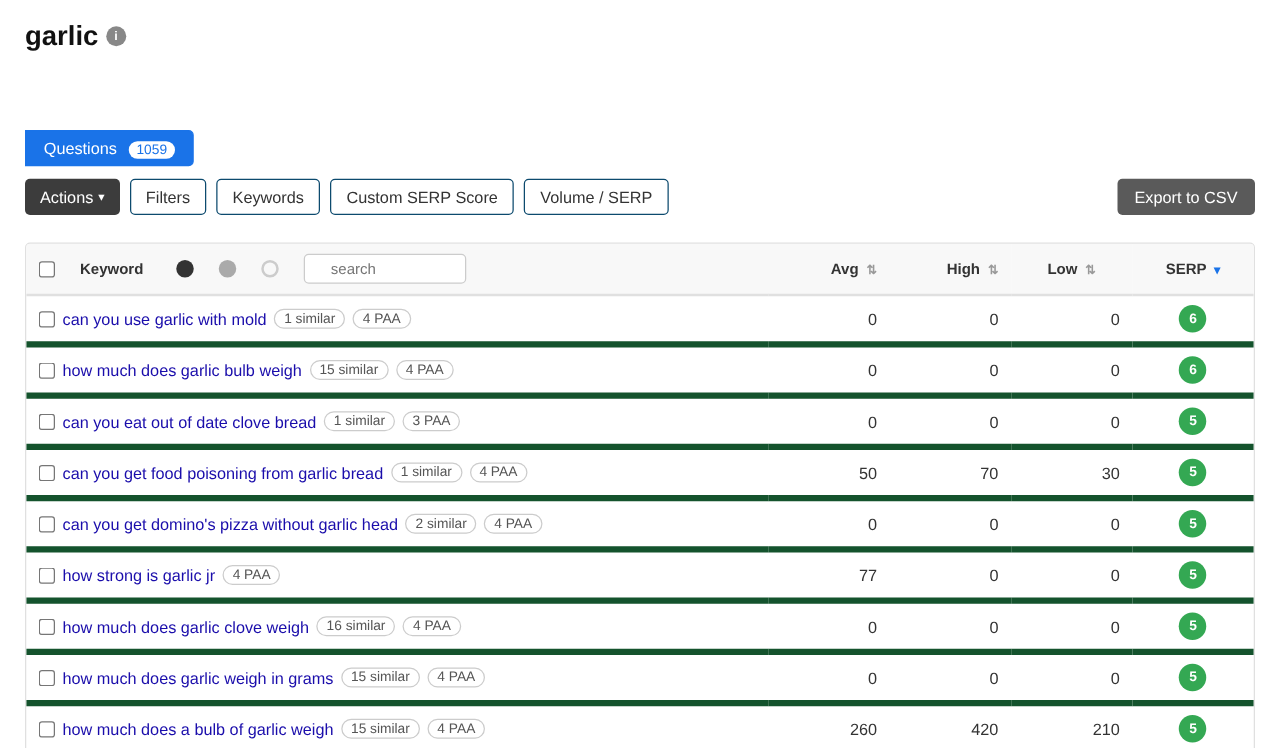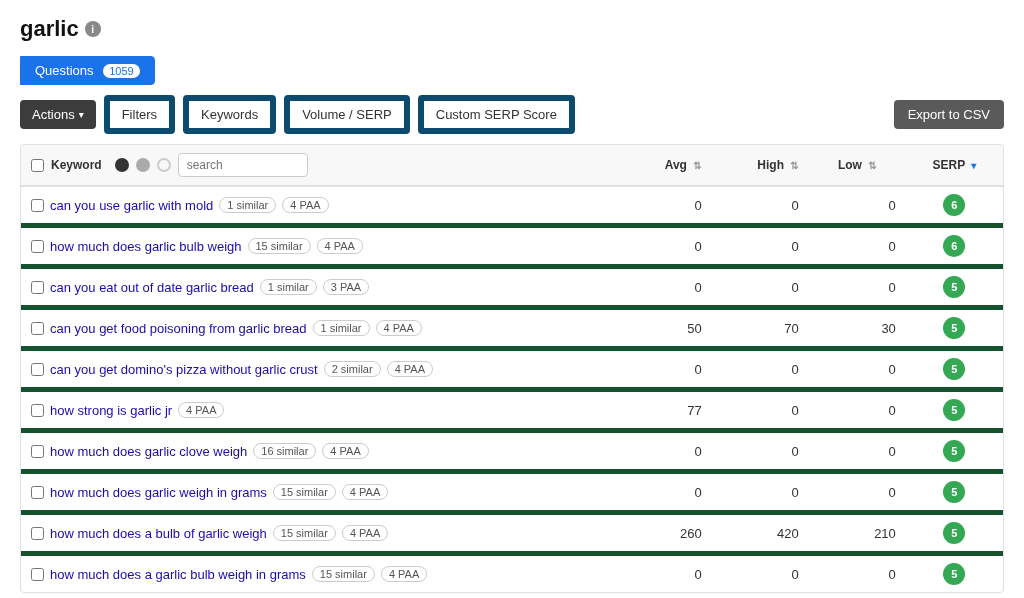--- a/index.html
+++ b/index.html
@@ -2,31 +2,31 @@
 <html><head>
   <meta charset="utf-8">
   <style>
     * { box-sizing: border-box; margin: 0; padding: 0; }
     body { font-family: -apple-system, BlinkMacSystemFont, 'Segoe UI', sans-serif; font-size: 13px; color: #333; background: #fff; padding: 16px 20px; }
 
     .page-title { font-size: 22px; font-weight: 700; color: #111; margin-bottom: 14px; display: flex; align-items: center; gap: 6px; }
     .info-icon { width: 16px; height: 16px; border-radius: 50%; background: #888; color: #fff; font-size: 10px; display: inline-flex; align-items: center; justify-content: center; font-weight: bold; cursor: pointer; }
 
     .tabs-row { display: flex; gap: 0; margin-bottom: 10px; }
-    .tab-btn { padding: 6px 14px; border: 1px solid #ccc; background: #f5f5f5; cursor: pointer; font-size: 13px; color: #333; }
+    .tab-btn { padding: 6px 14px; border: 1px solid #ccc; background: #f5f5f5; cursor: pointer; font-size: 13px; color: #333; margin-top: 48px; }
     .tab-btn:first-child { border-radius: 4px 0 0 4px; }
     .tab-btn:last-child { border-radius: 0 4px 4px 0; }
     .tab-btn.active { background: #1a73e8; color: #fff; border-color: #1a73e8; }
     .tab-badge { background: #1a73e8; color: #fff; border-radius: 10px; padding: 1px 6px; font-size: 11px; margin-left: 6px; }
     .tab-btn.active .tab-badge { background: #fff; color: #1a73e8; }
 
-    .toolbar { display: flex; align-items: center; gap: 8px; margin-bottom: 10px; }
+    .toolbar { display: flex; align-items: center; gap: 8px; margin-bottom: 22px; }
     .actions-btn { background: #3c3c3c; color: #fff; border: none; padding: 7px 12px; border-radius: 4px; cursor: pointer; font-size: 13px; display: flex; align-items: center; gap: 4px; }
     .actions-btn .caret { font-size: 10px; }
-    .filter-btn { background: #fff; border: 6px solid #0c4a6e; padding: 6px 12px; border-radius: 4px; cursor: pointer; font-size: 13px; color: #333; }
+    .filter-btn { background: #fff; border: 1px solid #0c4a6e; padding: 6px 12px; border-radius: 4px; cursor: pointer; font-size: 13px; color: #333; }
     .export-btn { margin-left: auto; background: #5a5a5a; color: #fff; border: none; padding: 7px 14px; border-radius: 4px; cursor: pointer; font-size: 13px; }
 
     .table-wrap { border: 1px solid #e0e0e0; border-radius: 4px; overflow: hidden; }
     table { width: 100%; border-collapse: collapse; }
     thead tr { background: #f8f8f8; border-bottom: 2px solid #e0e0e0; }
     th { padding: 8px 10px; text-align: left; font-weight: 600; font-size: 12px; color: #333; white-space: nowrap; user-select: none; }
     th.sortable { cursor: pointer; }
     th .sort-arrows { font-size: 10px; color: #999; margin-left: 3px; }
     th.sorted .sort-arrows { color: #1a73e8; }
 
@@ -36,22 +36,22 @@
     .keyword-cell { display: flex; align-items: center; gap: 6px; flex-wrap: nowrap; }
     .keyword-text { white-space: nowrap; color: #1a0dab; cursor: pointer; }
     .tag { border: 1px solid #ccc; border-radius: 10px; padding: 1px 7px; font-size: 11px; color: #555; white-space: nowrap; }
 
     .num-cell { text-align: right; color: #333; }
 
     .serp-badge { width: 22px; height: 22px; border-radius: 50%; display: inline-flex; align-items: center; justify-content: center; color: #fff; font-size: 11px; font-weight: bold; }
     .serp-6 { background: #34a853; }
     .serp-5 { background: #34a853; }
 
-    .search-wrap { display: flex; align-items: center; gap: 7px; }
-    .search-input { border: 1px solid #ccc; border-radius: 4px; padding: 4px 8px; font-size: 12px; width: 130px; }
+    .search-wrap { display: flex; align-items: center; gap: 20px; }
+    .search-input { border: 1px solid #ccc; border-radius: 4px; padding: 4px 21px; font-size: 12px; width: 130px; }
 
     .circle-black { width: 14px; height: 14px; background: #333; border-radius: 50%; display: inline-block; }
     .circle-gray { width: 14px; height: 14px; background: #aaa; border-radius: 50%; display: inline-block; }
     .circle-empty { width: 14px; height: 14px; border: 2px solid #ccc; border-radius: 50%; display: inline-block; }
 
     .col-keyword { width: 55%; }
     .col-avg { width: 9%; text-align: right; }
     .col-high { width: 9%; text-align: right; }
     .col-low { width: 9%; text-align: center; }
     .col-serp { width: 9%; text-align: center; }
@@ -78,24 +78,24 @@
     <span>Actions</span>
     <span class="caret">▾</span>
   </button>
   <button class="filter-btn">
     <span>Filters</span>
   </button>
   <button class="filter-btn">
     <span>Keywords</span>
   </button>
   <button class="filter-btn">
+    <span>Custom SERP Score</span>
+  </button>
+  <button class="filter-btn">
     <span>Volume / SERP</span>
-  </button>
-  <button class="filter-btn">
-    <span>Custom SERP Score</span>
   </button>
   <button class="export-btn">
     <span>Export to CSV</span>
   </button>
 </div>
 
 <div class="table-wrap">
   <table>
     <thead>
       <tr>
@@ -153,21 +153,21 @@
       <td class="num-cell">0</td>
       <td class="num-cell">0</td>
       <td style="text-align:center;">
         <span class="serp-badge serp-6">6</span>
       </td>
     </tr>
         <tr>
       <td>
         <div class="keyword-cell">
           <input type="checkbox" style="">
-          <span class="keyword-text">can you eat out of date garlic bread</span>
+          <span class="keyword-text">can you eat out of date clove bread</span>
           <span class="tag">1 similar</span>
               <span class="tag">3 PAA</span>
         </div>
       </td>
       <td class="num-cell">0</td>
       <td class="num-cell">0</td>
       <td class="num-cell">0</td>
       <td style="text-align:center;">
         <span class="serp-badge serp-5">5</span>
       </td>
@@ -185,21 +185,21 @@
       <td class="num-cell">70</td>
       <td class="num-cell">30</td>
       <td style="text-align:center;">
         <span class="serp-badge serp-5">5</span>
       </td>
     </tr>
         <tr>
       <td>
         <div class="keyword-cell">
           <input type="checkbox" style="">
-          <span class="keyword-text">can you get domino's pizza without garlic crust</span>
+          <span class="keyword-text">can you get domino's pizza without garlic head</span>
           <span class="tag">2 similar</span>
               <span class="tag">4 PAA</span>
         </div>
       </td>
       <td class="num-cell">0</td>
       <td class="num-cell">0</td>
       <td class="num-cell">0</td>
       <td style="text-align:center;">
         <span class="serp-badge serp-5">5</span>
       </td>

